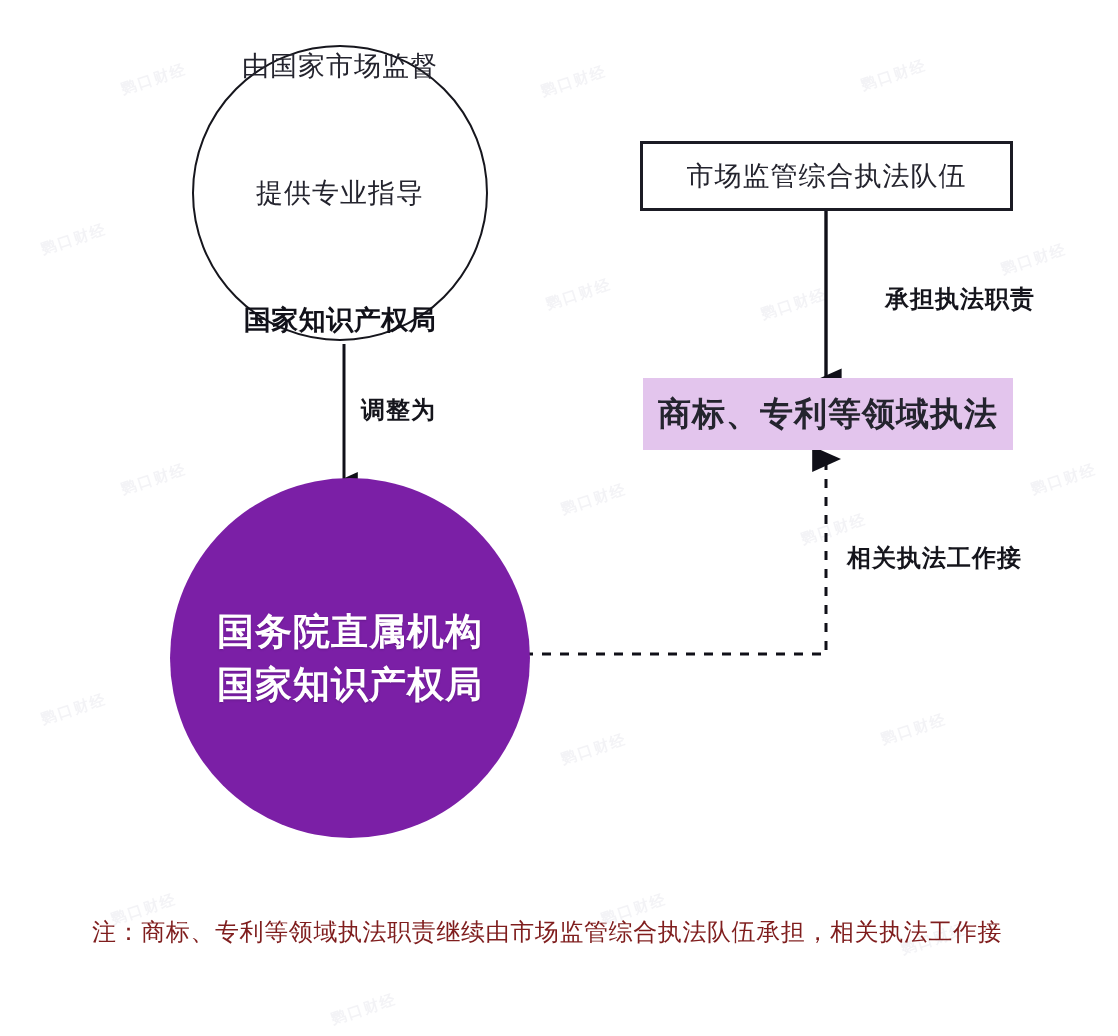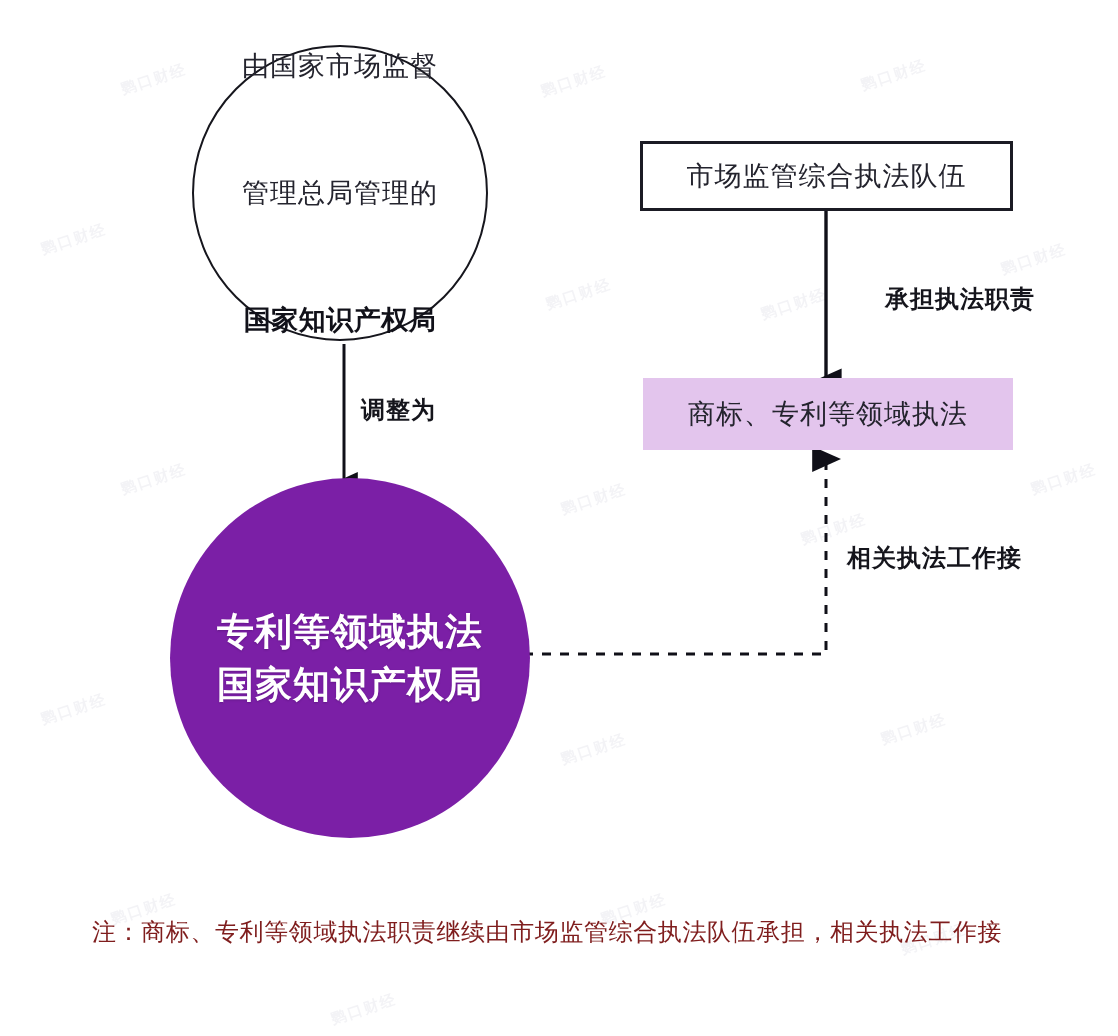--- a/index.html
+++ b/index.html
@@ -123,24 +123,25 @@
     top: 378px;
     width: 370px;
     height: 72px;
     background: #e3c5ed;
     display: flex;
     align-items: center;
     justify-content: center;
     box-sizing: border-box;
   }
   .box-lavender .ln {
-    font-size: 27px;
+    font-size: 33px;
     letter-spacing: 1px;
     color: #24242e;
     white-space: nowrap;
+    font-weight: bold;
   }
 
   
   .edge-label {
     position: absolute;
     z-index: 4;
     font-size: 24px;
     font-weight: 700;
     letter-spacing: 1px;
     color: #15151c;
@@ -204,26 +205,26 @@
 
     <line x1="344" y1="344" x2="344" y2="484" stroke="#101018" stroke-width="3" marker-end="url(#arrow-solid)"></line>
 
     <line x1="826" y1="211" x2="826" y2="382" stroke="#101018" stroke-width="3.4" marker-end="url(#arrow-solid)"></line>
 
     <path d="M 524 654 L 826 654 L 826 460" fill="none" stroke="#101018" stroke-width="3" stroke-dasharray="9 9" marker-end="url(#arrow-up)"></path>
   </svg>
 
   <div class="node circle-outline">
     <div class="ln">由国家市场监督</div>
-    <div class="ln">管理总局管理的</div>
+    <div class="ln">提供专业指导</div>
     <div class="ln strong">国家知识产权局</div>
   </div>
 
   <div class="node circle-filled">
-    <div class="ln">专利等领域执法</div>
+    <div class="ln">国务院直属机构</div>
     <div class="ln">国家知识产权局</div>
   </div>
 
   <div class="node box-outline">
     <div class="ln">市场监管综合执法队伍</div>
   </div>
 
   <div class="node box-lavender">
     <div class="ln">商标、专利等领域执法</div>
   </div>

